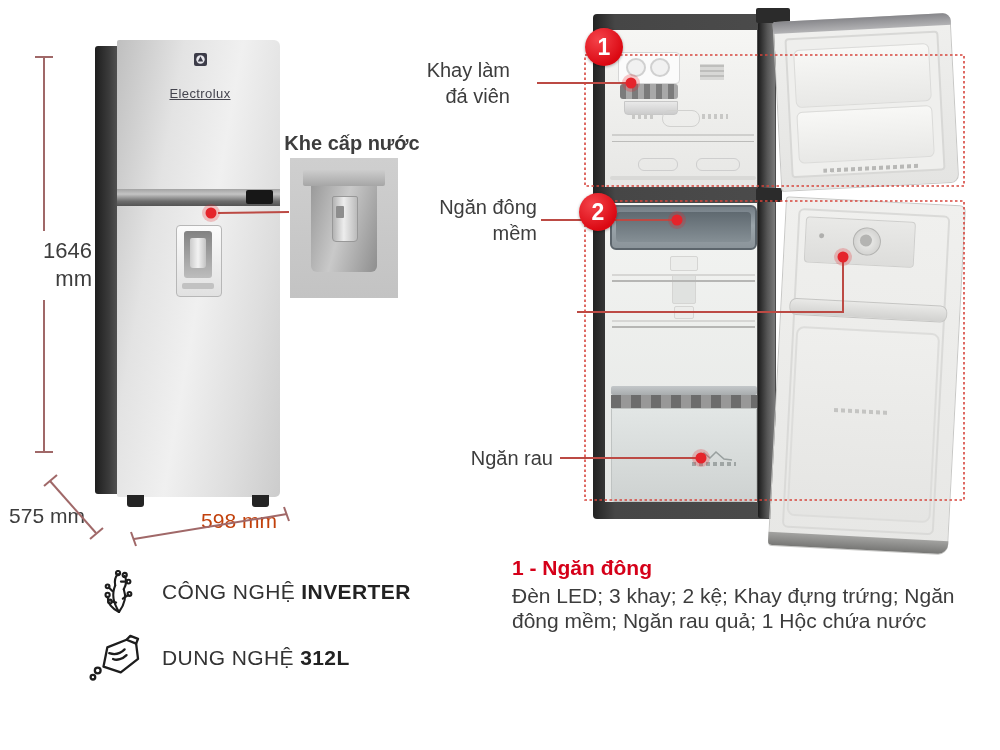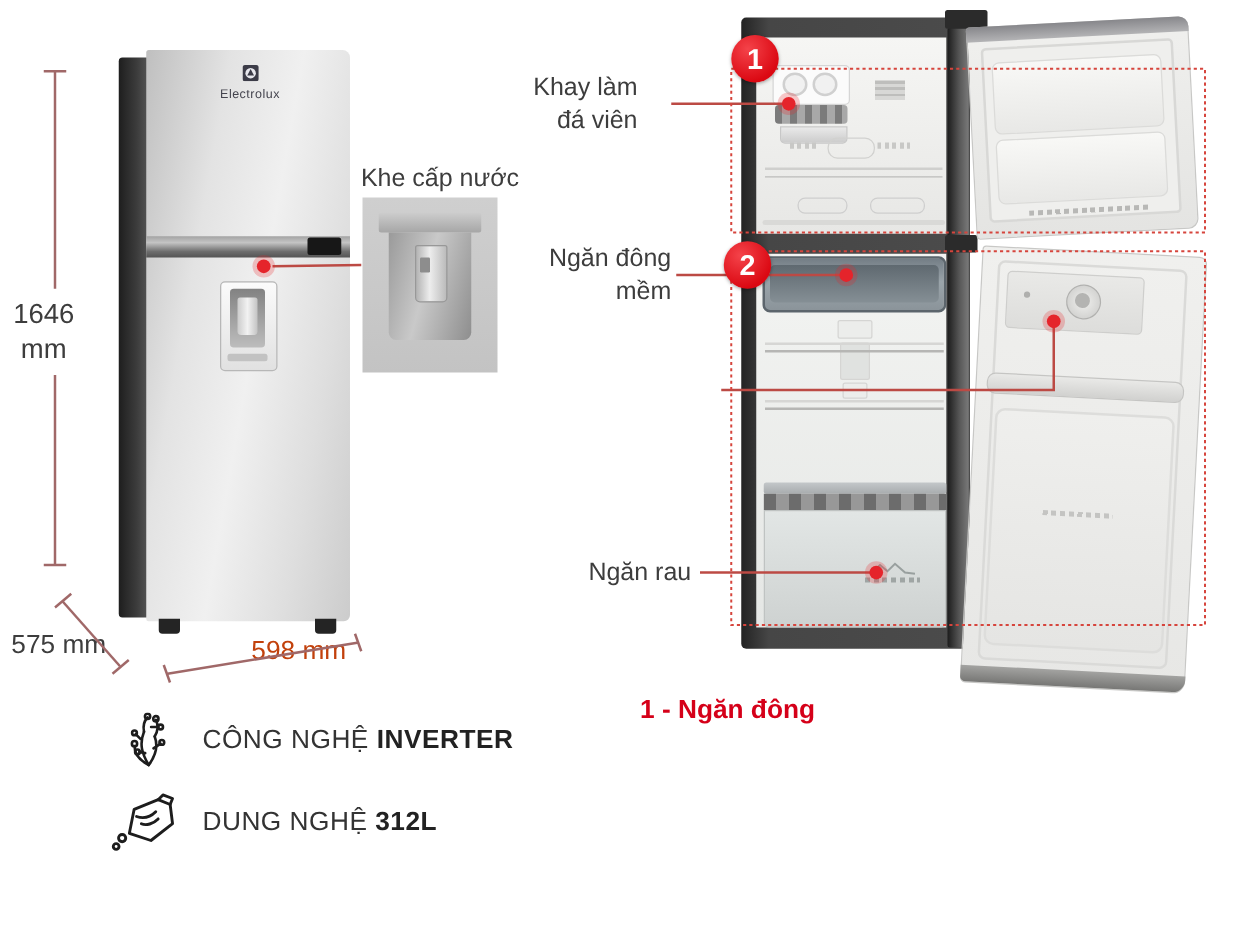--- a/index.html
+++ b/index.html
@@ -7,32 +7,32 @@
           font-family:"Liberation Sans","DejaVu Sans",sans-serif;color:#3d3d3d;}
   .abs{position:absolute;}
   .lbl{font-size:20px;line-height:26px;color:#3d3d3d;}
   
   .lf-side{left:95px;top:46px;width:24px;height:448px;background:linear-gradient(90deg,#1e1e1e,#3c3c3c 60%,#565656);border-radius:3px 0 0 3px;}
   .lf-front{left:117px;top:40px;width:163px;height:457px;border-radius:2px 6px 5px 2px;
             background:linear-gradient(100deg,#bfbfbf,#e3e3e3 28%,#f0f0f0 52%,#dedede 78%,#cccccc);}
   .lf-divider{left:117px;top:189px;width:163px;height:17px;background:linear-gradient(#a3a3a3,#c4c4c4 30%,#6d6d6d 72%,#545454);}
   .lf-divider-dark{left:246px;top:190px;width:27px;height:14px;background:#171717;border-radius:2px;}
   .lf-logo{left:158px;top:52px;width:84px;text-align:center;}
-  .lf-logo .word{display:block;font-size:10px;letter-spacing:.4px;color:#44444e;margin-top:0;}
+  .lf-logo .word{display:block;font-size:13px;letter-spacing:.4px;color:#44444e;margin-top:16px;text-decoration:underline;}
   .disp{left:176px;top:225px;width:44px;height:70px;background:linear-gradient(#fbfbfb,#e1e1e1);border:1px solid #b7b7b7;border-radius:4px;}
   .disp-recess{left:184px;top:231px;width:28px;height:47px;background:linear-gradient(#828282,#bdbdbd);border-radius:3px;}
   .disp-paddle{left:190px;top:238px;width:16px;height:30px;background:linear-gradient(90deg,#cbcbcb,#f2f2f2 50%,#c3c3c3);border-radius:2px 2px 3px 3px;}
   .disp-tray{left:182px;top:283px;width:32px;height:6px;background:#c2c2c2;border-radius:2px;}
   .foot{width:17px;height:12px;background:#242424;border-radius:0 0 3px 3px;}
   
-  .dim-h{left:0;top:237px;width:70px;text-align:center;font-size:22px;line-height:28px;color:#3d3d3d;}
+  .dim-h{left:22px;top:237px;width:70px;text-align:right;font-size:22px;line-height:28px;color:#3d3d3d;}
   .dim-d{left:0px;top:504px;width:94px;text-align:center;font-size:21px;color:#3d3d3d;}
   .dim-w{left:192px;top:509px;width:94px;text-align:center;font-size:21px;color:#c2410c;}
   
-  .inset-label{left:276px;top:130px;width:152px;text-align:center;font-size:20px;color:#3d3d3d;}
+  .inset-label{left:276px;top:130px;width:152px;text-align:center;font-size:20px;color:#3d3d3d;font-weight:bold;}
   .inset-box{left:290px;top:158px;width:108px;height:140px;background:linear-gradient(#cfcfcf,#c3c3c3);}
   .inset-top{left:303px;top:170px;width:82px;height:16px;background:linear-gradient(#cdcdcd,#a6a6a6);border-radius:2px;}
   .inset-recess{left:311px;top:186px;width:66px;height:86px;background:linear-gradient(105deg,#9a9a9a,#c9c9c9 45%,#8e8e8e);border-radius:0 0 6px 6px;}
   .inset-paddle{left:332px;top:196px;width:24px;height:44px;background:linear-gradient(90deg,#b3b3b3,#ededed 45%,#bbbbbb);border:1px solid #989898;border-radius:2px 2px 4px 4px;}
   .inset-slot{left:336px;top:206px;width:8px;height:12px;background:#8d8d8d;border-radius:1px;}
   
   .feat-text{font-size:21px;letter-spacing:.4px;color:#333;}
   .feat-text b{font-weight:bold;color:#222;margin-top:44px;}
   
   .cab{left:593px;top:14px;width:183px;height:505px;background:linear-gradient(90deg,#232323,#464646 12%,#4b4b4b);border-radius:4px 2px 2px 4px;}
@@ -267,15 +267,16 @@
     <span>đá viên</span>
   </div>
   <div class="abs lbl" style="left:407px;top:194px;width:130px;text-align:right;">
     <span>Ngăn đông</span><br>
     <span>mềm</span>
   </div>
   <div class="abs lbl" style="left:453px;top:445px;width:100px;text-align:right;">Ngăn rau</div>
 
   <div class="abs" style="left:512px;top:556px;width:478px;">
     <p class="legend-title">1 - Ngăn đông</p>
+    <p class="legend-desc">Đèn LED; 3 khay; 2 kệ; Khay đựng trứng; Ngăn đông mềm; Ngăn rau quả; 1 Hộc chứa nước</p>
   </div>
 
 </div>
 
 </body></html>

